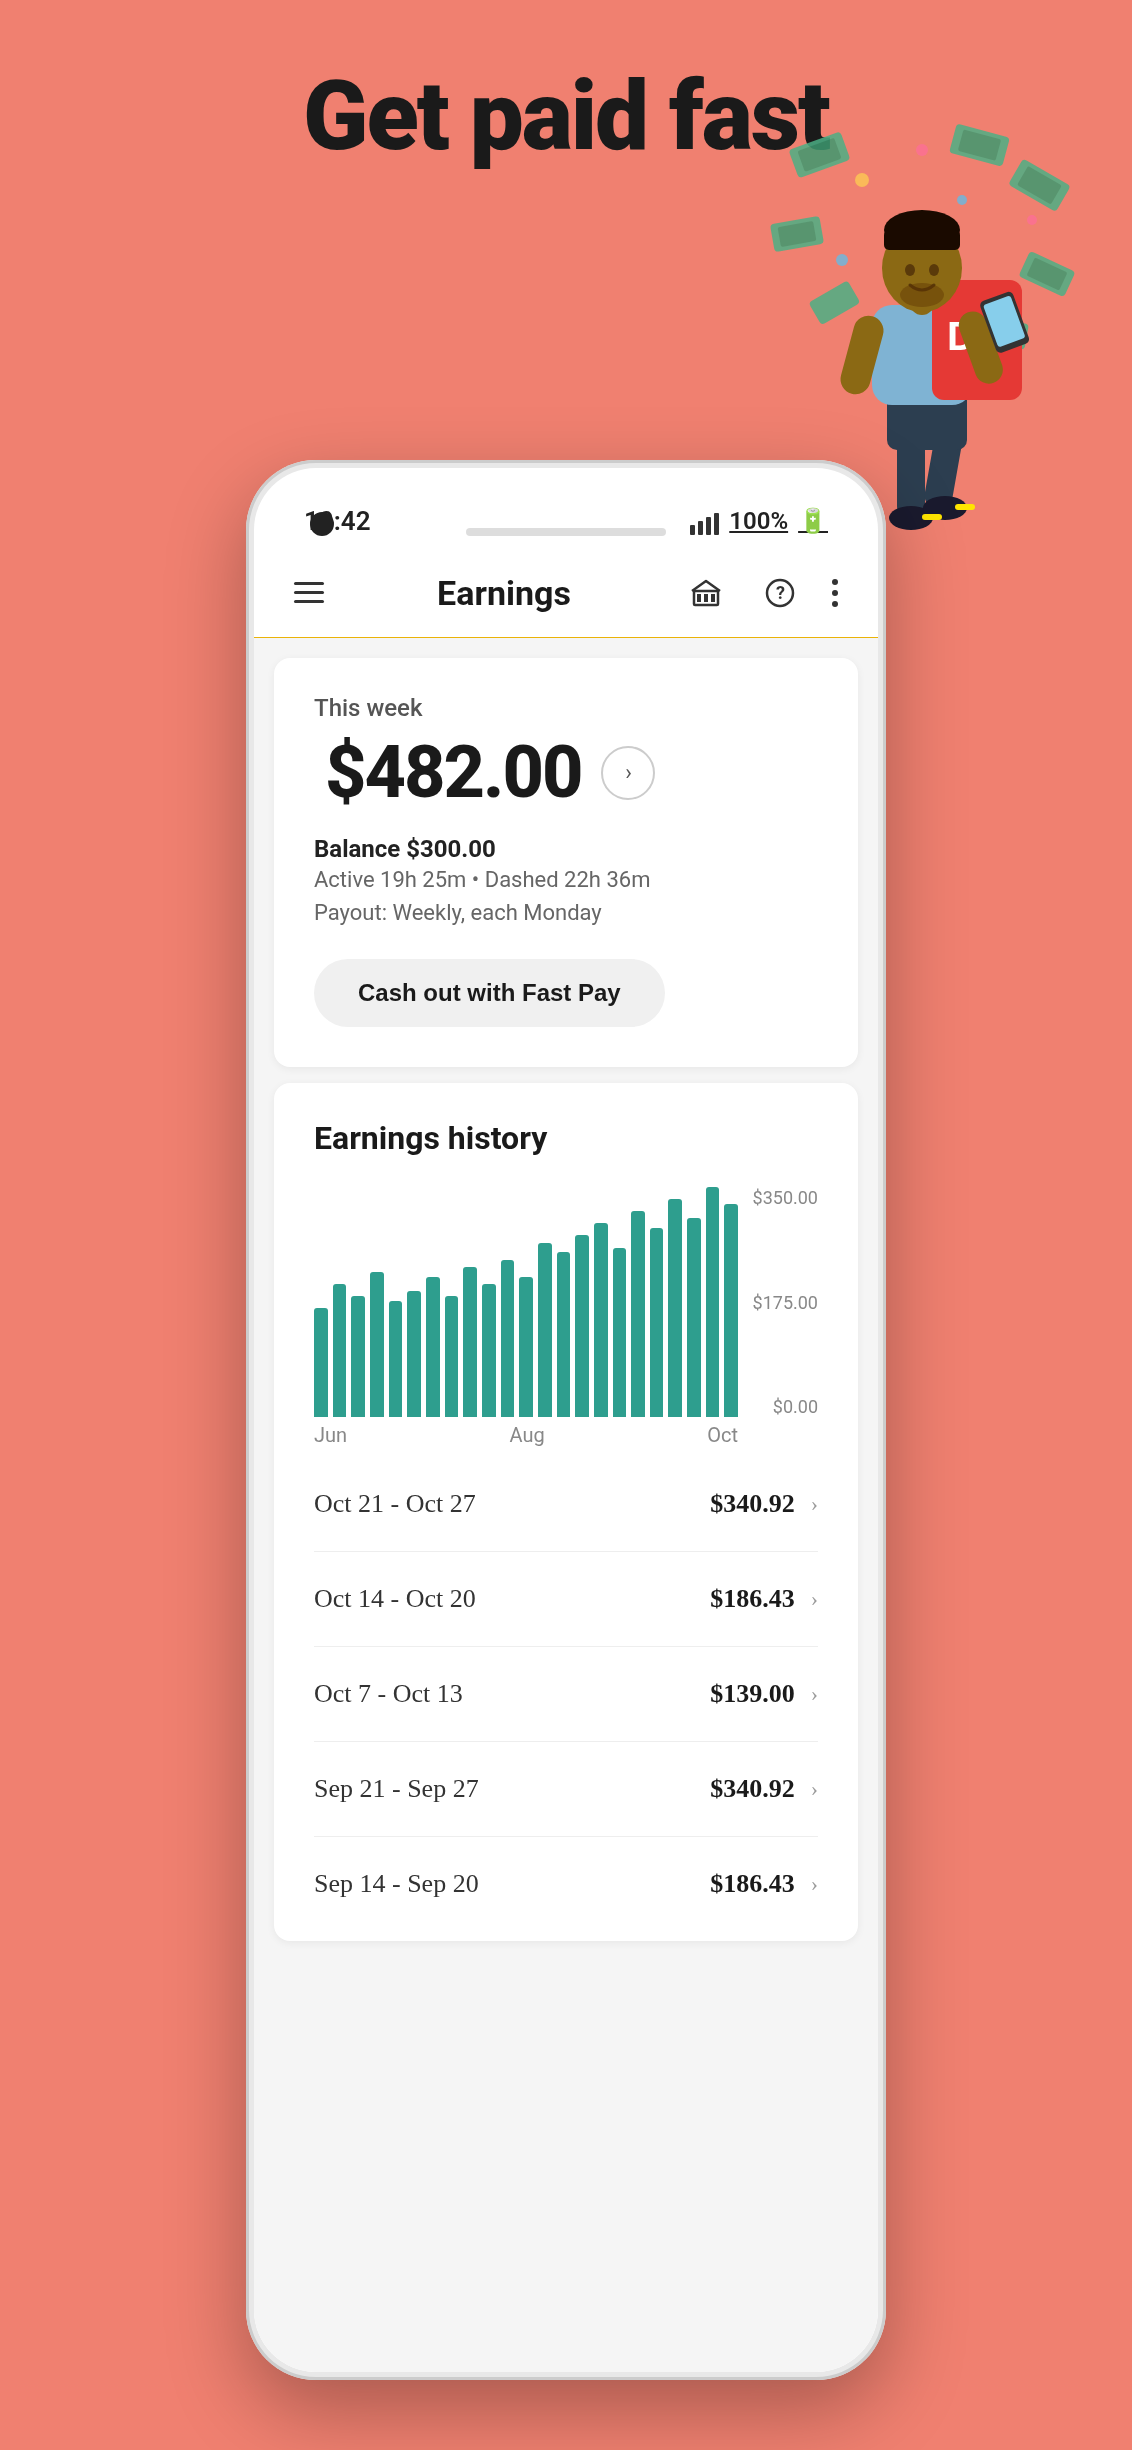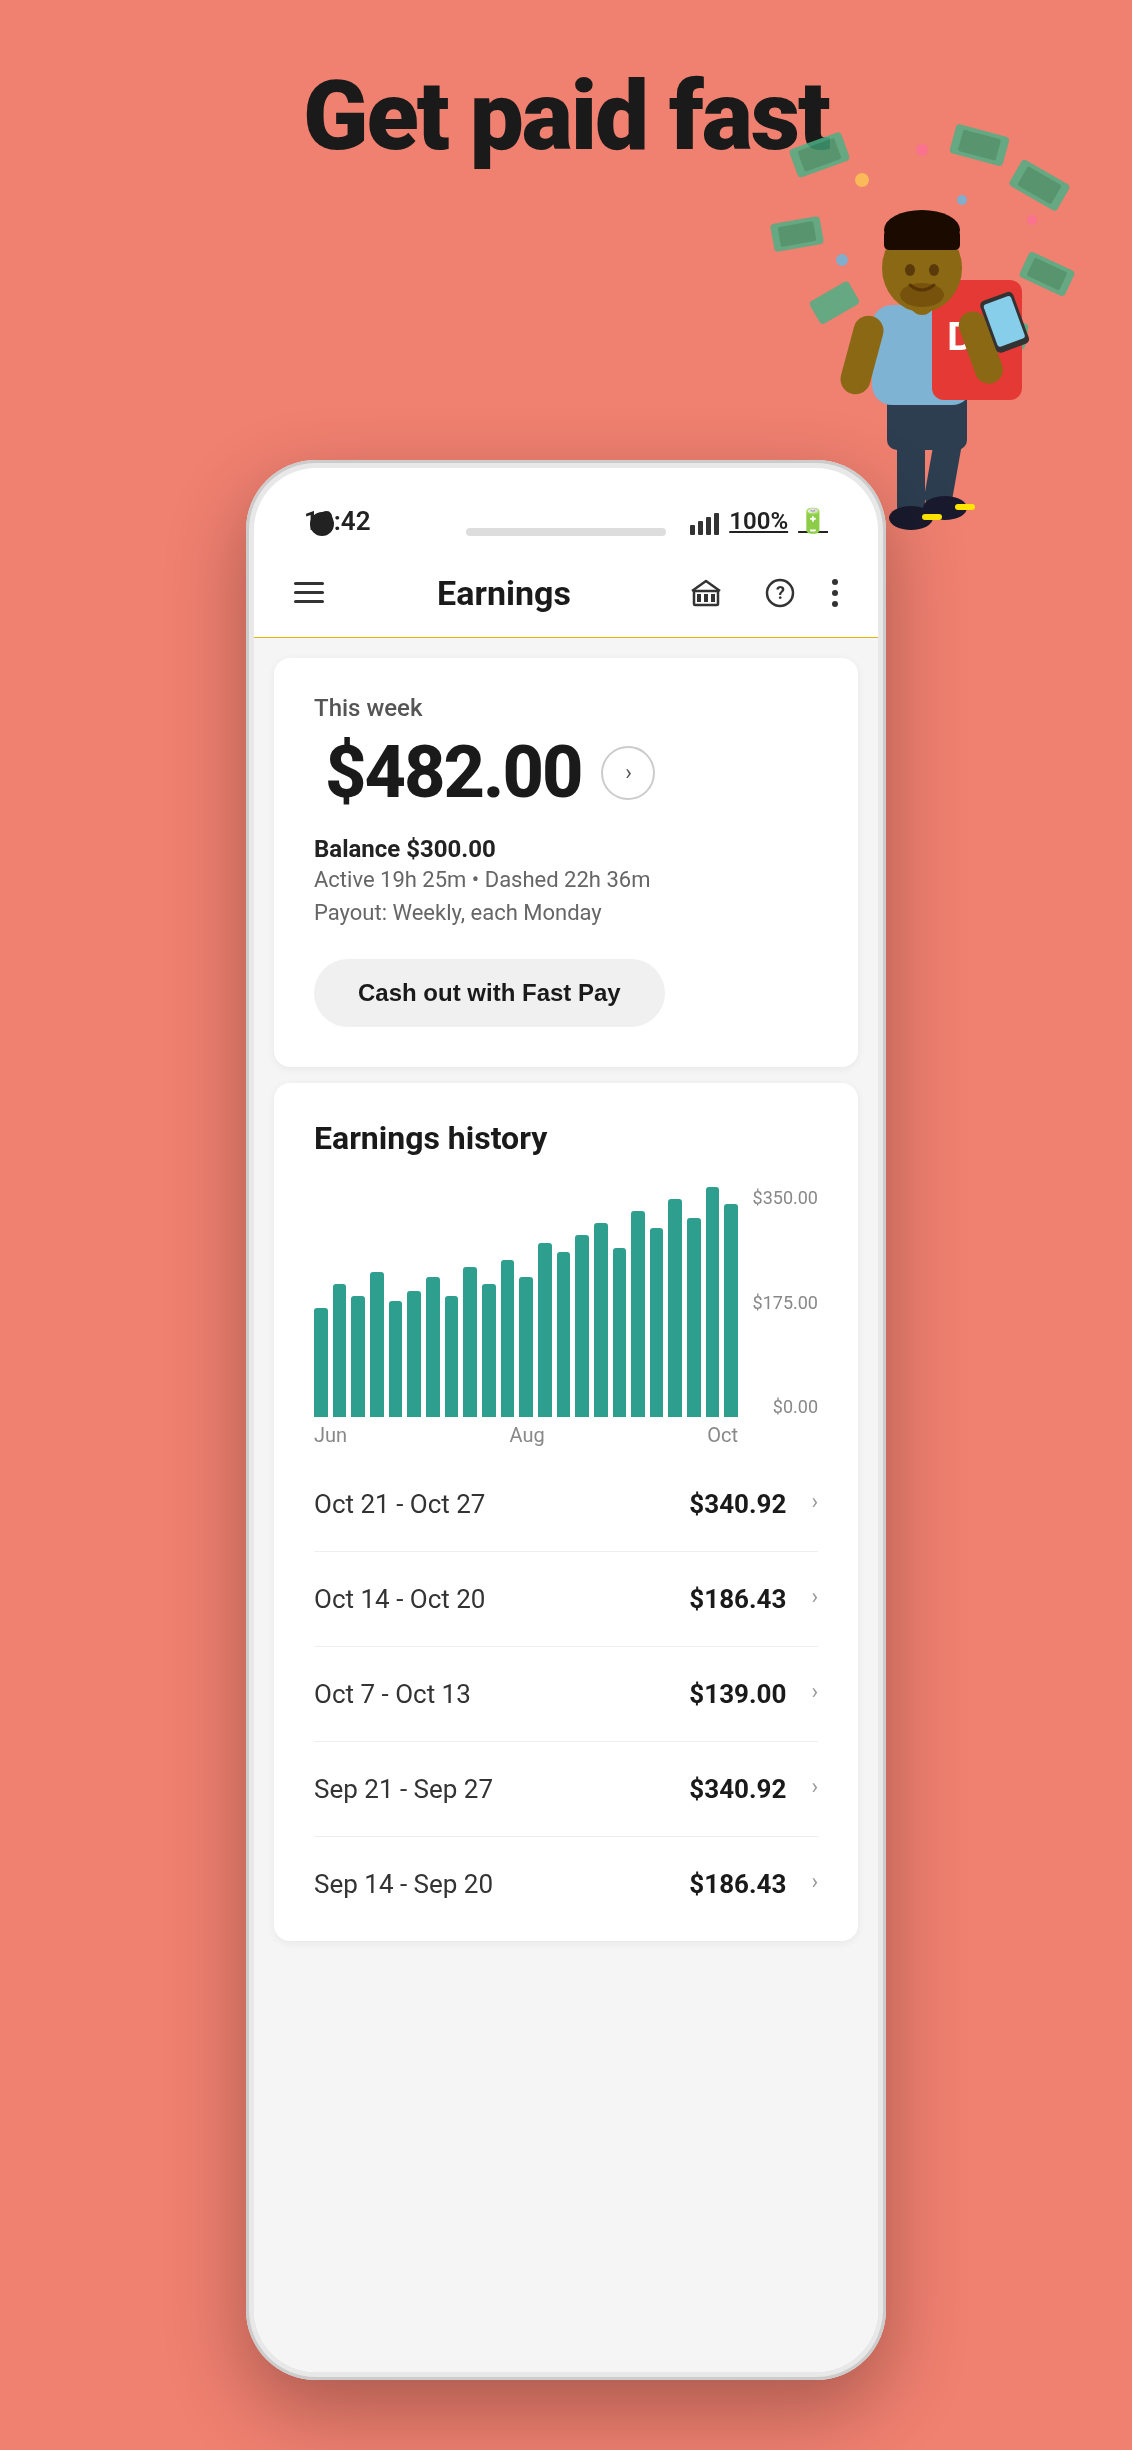--- a/index.html
+++ b/index.html
@@ -262,20 +262,21 @@
       bottom: 0;
       display: flex;
       justify-content: space-between;
       font-size: 20px;
       color: #888;
     }
 
     
     .history-rows {
       margin-top: 10px;
+      font-family: Liberation Serif, serif;
     }
 
     .history-row {
       display: flex;
       align-items: center;
       justify-content: space-between;
       padding: 32px 0;
       border-top: 1px solid #eee;
     }
 
@@ -284,22 +285,22 @@
     }
 
     .history-date {
       font-size: 26px;
       color: #333;
       font-weight: 400;
     }
 
     .history-amount-row {
       display: flex;
-      align-items: flex-start;
-      gap: 25px;
+      align-items: center;
+      gap: 16px;
     }
 
     .history-amount {
       font-size: 26px;
       font-weight: 700;
       color: #1a1a1a;
     }
 
     .history-chevron {
       font-size: 22px;

